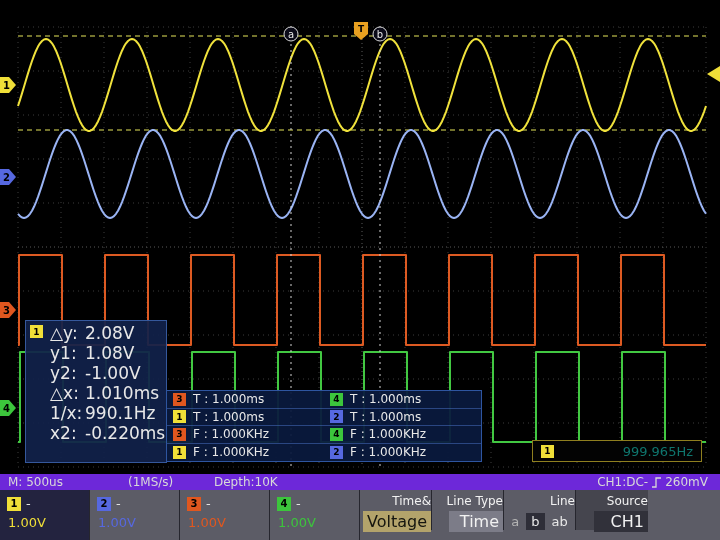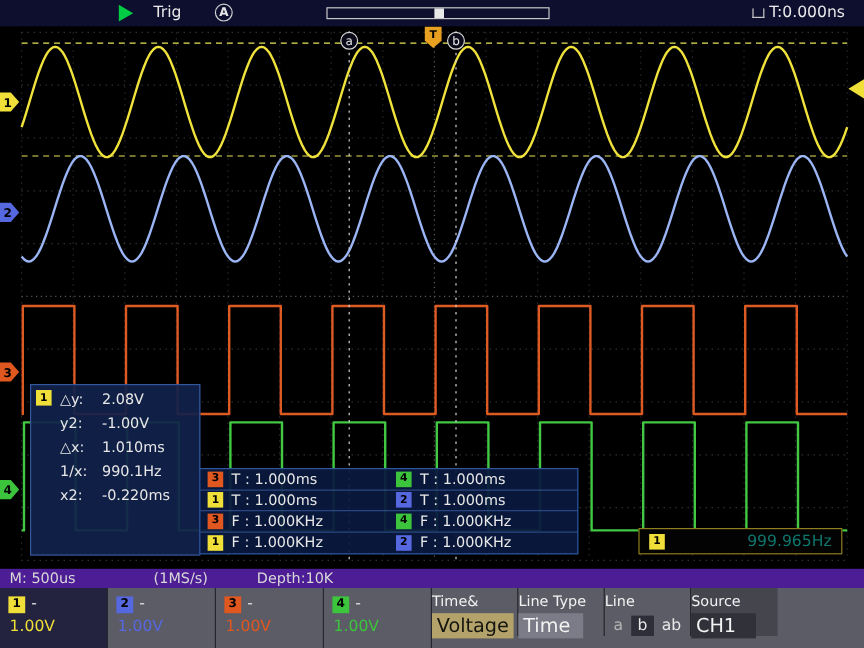--- a/index.html
+++ b/index.html
@@ -16,74 +16,64 @@
   .tp-icon{position:absolute;left:627px;top:7px;width:10px;height:8px;border:1px solid #c8c8c8;border-top:none;box-sizing:border-box}
   .trig-time{position:absolute;left:641px;top:3px;font-size:13px}
 
   
   #graticule{position:absolute;top:22px;left:0;display:block}
 
   
   .cursor-panel{position:absolute;left:25px;top:320px;width:142px;height:143px;background:rgba(17,33,74,0.93);border:1px solid #35589c;box-sizing:border-box}
   .cursor-panel > .badge{position:absolute;left:4px;top:4px}
   .crows{padding:2px 0 0 24px}
-  .crow{height:20px;font-size:12px;line-height:20px;white-space:nowrap}
+  .crow{height:20px;font-size:17px;line-height:20px;white-space:nowrap}
   .clab{display:inline-block;width:35px}
 
   .badge{display:inline-flex;width:13px;height:13px;align-items:center;justify-content:center;font-size:9px;font-weight:bold;color:#000;flex:none}
 
   
   .measure-panel{position:absolute;left:166px;top:390px;width:316px;height:72px;background:rgba(10,26,62,0.94);border:1px solid #2e55a0;box-sizing:border-box;display:grid;grid-template-columns:1fr 1fr;grid-auto-rows:17.5px}
   .mcellm{display:flex;align-items:center;gap:7px;padding-left:6px;font-size:12px;border-bottom:1px solid rgba(70,110,190,0.55);box-sizing:border-box;white-space:nowrap}
   .mcellm:nth-last-child(-n+2){border-bottom:none}
 
   
   .freq-box{position:absolute;left:532px;top:440px;width:170px;height:22px;background:#030303;border:1px solid #8f7f1f;display:flex;align-items:center;padding:0 8px;box-sizing:border-box}
   .freq-val{margin-left:auto;color:#0f766e;font-size:13px}
 
   
-  .statusbar{position:absolute;top:474px;left:0;width:720px;height:16px;background:#4c1d95;font-size:12px;line-height:16px;color:#d8d8d8}
+  .statusbar{position:absolute;top:474px;left:0;width:720px;height:16px;background:#6d28d9;font-size:12px;line-height:16px;color:#d8d8d8}
   .sb-timebase{position:absolute;left:8px}
   .sb-rate{position:absolute;left:128px}
   .sb-depth{position:absolute;left:214px}
   .sb-trig{position:absolute;right:12px;top:0;display:flex;align-items:center;gap:3px;height:16px}
 
   
   .menubar{position:absolute;top:490px;left:0;width:720px;height:50px;background:#5c5c66;display:flex}
   .chbox{width:90px;height:50px;box-sizing:border-box;border-right:1px solid #26262e;padding:6px 0 0 7px}
   .chbox.selected{background:#23233f}
   .chrow{display:flex;align-items:center;gap:5px}
   .chrow .badge{width:14px;height:14px;font-size:10px}
   .coup{font-size:13px;color:#e0e0e0}
   .chscale{font-size:13px;margin-top:4px;margin-left:1px}
-  .mcell{width:72px;height:40px;box-sizing:border-box;border-right:1px solid #26262e;text-align:left;padding-top:4px}
+  .mcell{width:72px;height:40px;box-sizing:border-box;border-right:1px solid #26262e;text-align:right;padding-top:4px}
   .mcell.dark{background:#45454e}
   .mline1{font-size:12px;color:#f2f2f2;height:17px}
   .mbox{display:inline-block;min-width:54px;padding:1px 4px;font-size:16px;background:#31313a;color:#f2f2f2;box-sizing:border-box}
   .mbox.tan{background:#b3a36b;color:#15150f}
   .mbox.lite{background:#7c7c88}
   .mopts{display:flex;justify-content:center;align-items:center;gap:7px;margin-top:2px;font-size:13px}
   .mopts .dim{color:#b4b4b4}
   .mopts .sel{background:#2e2e38;padding:1px 5px}
 </style>
 </head>
 <body>
 
 <div id="screen">
 
-  <div class="topbar">
-    <div class="run-tri"></div>
-    <span class="trig-label">Trig</span>
-    <span class="auto-badge">A</span>
-    <div class="hpos">
-      <div class="hpos-marker"></div>
-    </div>
-    <span class="tp-icon"></span>
-    <span class="trig-time">T:0.000ns</span>
-  </div>
 
   <svg id="graticule" width="720" height="452">
       <line x1="18" y1="5" x2="18" y2="445" stroke="#3c3c3c" stroke-dasharray="1 4" stroke-width="1"></line>
       <line x1="61" y1="5" x2="61" y2="445" stroke="#3c3c3c" stroke-dasharray="1 4" stroke-width="1"></line>
       <line x1="104" y1="5" x2="104" y2="445" stroke="#3c3c3c" stroke-dasharray="1 4" stroke-width="1"></line>
       <line x1="147" y1="5" x2="147" y2="445" stroke="#3c3c3c" stroke-dasharray="1 4" stroke-width="1"></line>
       <line x1="190" y1="5" x2="190" y2="445" stroke="#3c3c3c" stroke-dasharray="1 4" stroke-width="1"></line>
       <line x1="233" y1="5" x2="233" y2="445" stroke="#3c3c3c" stroke-dasharray="1 4" stroke-width="1"></line>
       <line x1="276" y1="5" x2="276" y2="445" stroke="#3c3c3c" stroke-dasharray="1 4" stroke-width="1"></line>
       <line x1="319" y1="5" x2="319" y2="445" stroke="#3c3c3c" stroke-dasharray="1 4" stroke-width="1"></line>
@@ -129,20 +119,21 @@
       <text x="3" y="390" fill="#000" font-size="10" font-weight="bold">4</text>
       <polygon points="720,44 720,60 707,52" fill="#f0df38"></polygon>
       <polygon points="354,0 368,0 368,12 361,18 354,12" fill="#e8a020"></polygon>
       <text x="361" y="10" text-anchor="middle" fill="#000" font-size="9" font-weight="bold">T</text>
     </svg>
 
   <div class="cursor-panel">
     <span class="badge" id="cursorBadge" style="background: rgb(240, 223, 56);">1</span>
     <div class="crows" id="cursorRows">
         <div class="crow"><span class="clab">△y:</span><span>2.08V</span></div>
+        <div class="crow"><span class="clab">y1:</span><span>1.08V</span></div>
         <div class="crow"><span class="clab">y2:</span><span>-1.00V</span></div>
         <div class="crow"><span class="clab">△x:</span><span>1.010ms</span></div>
         <div class="crow"><span class="clab">1/x:</span><span>990.1Hz</span></div>
         <div class="crow"><span class="clab">x2:</span><span>-0.220ms</span></div>
       </div>
   </div>
 
   <div class="measure-panel" id="measureGrid">
       <div class="mcellm">
         <span class="badge" style="background: rgb(224, 87, 31);">3</span>
@@ -180,20 +171,27 @@
 
   <div class="freq-box">
     <span class="badge" id="freqBadge" style="background: rgb(240, 223, 56);">1</span>
     <span class="freq-val">999.965Hz</span>
   </div>
 
   <div class="statusbar">
     <span class="sb-timebase">M: 500us</span>
     <span class="sb-rate">(1MS/s)</span>
     <span class="sb-depth">Depth:10K</span>
+    <span class="sb-trig">
+      <span>CH1:DC-</span>
+      <svg width="11" height="13">
+          <path d="M1,11 H5 V2 H10" fill="none" stroke="#d8d8d8" stroke-width="1.3"></path>
+        </svg>
+      <span>260mV</span>
+    </span>
   </div>
 
   <div class="menubar">
     <div id="chBoxes" style="display:flex">
         <div class="chbox selected">
           <div class="chrow">
             <span class="badge" style="background: rgb(240, 223, 56);">1</span>
             <span class="coup">-</span>
           </div>
           <div class="chscale" style="color: rgb(240, 223, 56);">1.00V</div>

